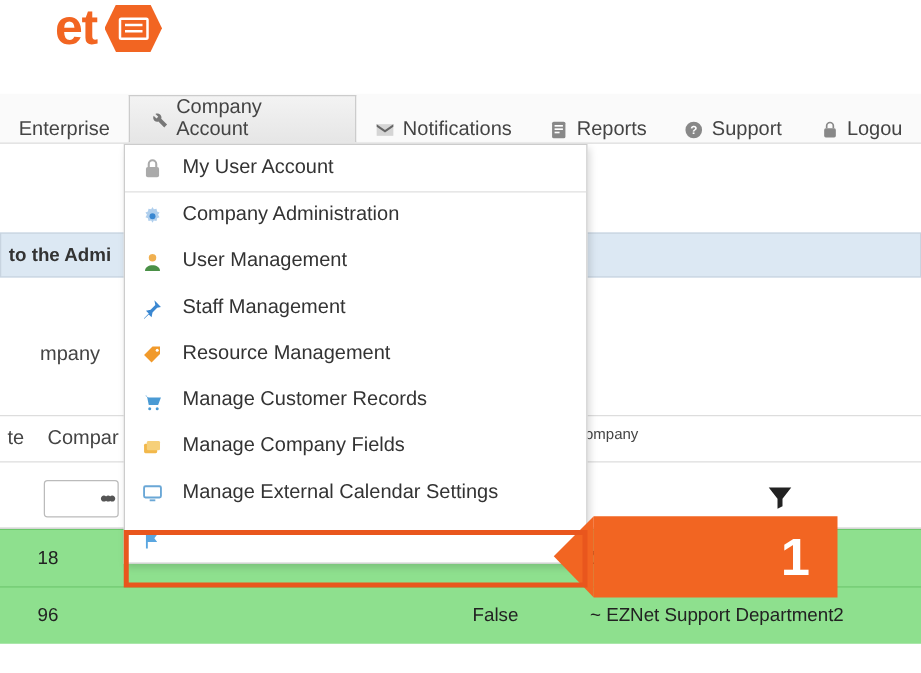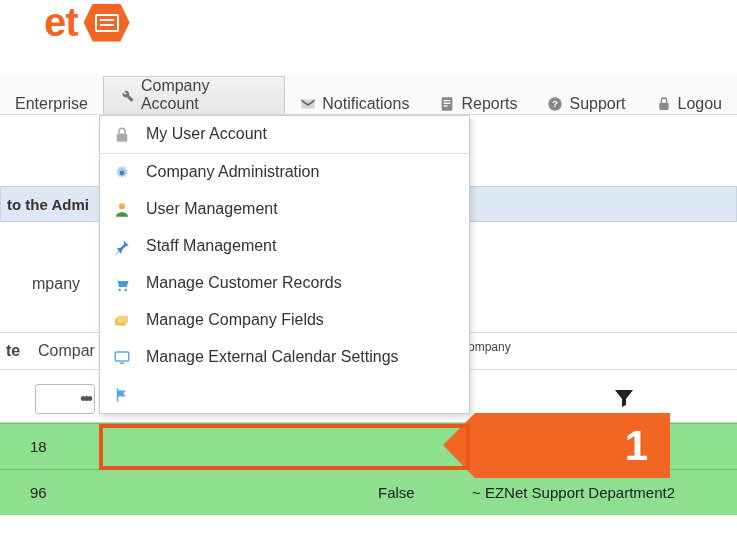--- a/index.html
+++ b/index.html
@@ -207,21 +207,21 @@
     display: flex;
     align-items: center;
     gap: 10px;
     border-top: 1px solid #ddd;
     border-bottom: 1px solid #ddd;
     height: 38px;
     padding-left: 6px;
     color: #444;
     font-size: 16px;
   }
-  .tbl-header .col1 { width: 22px; font-weight: bold; }
+  .tbl-header .col1 { width: 22px; }
   .tbl-col-company2 {
     position: absolute;
     top: 340px;
     left: 468px;
     font-size: 12px;
     color: #444;
     z-index: 1;
   }
   .filter-row {
     position: absolute;
@@ -424,20 +424,29 @@
     <span class="dd-icon">
       <svg viewBox="0 0 24 24">
           <path fill="#3a87d1" d="M14 3l7 7-4 1-5 5-1 5-3-3-5 5 0-1 5-5-3-3 5-1 5-5z"></path>
         </svg>
     </span>
     <span>Staff Management</span>
   </div>
   <div class="dd-item">
     <span class="dd-icon">
       <svg viewBox="0 0 24 24">
+          <path fill="#f19a2b" d="M3 12l9-9h8v8l-9 9z"></path>
+          <circle cx="17" cy="7" r="1.6" fill="#fff"></circle>
+        </svg>
+    </span>
+    <span>Resource Management</span>
+  </div>
+  <div class="dd-item">
+    <span class="dd-icon">
+      <svg viewBox="0 0 24 24">
           <path fill="#4a9ad4" d="M4 6h2l2 10h10l3-8H8"></path>
           <circle cx="9" cy="20" r="1.6" fill="#4a9ad4"></circle>
           <circle cx="17" cy="20" r="1.6" fill="#4a9ad4"></circle>
         </svg>
     </span>
     <span>Manage Customer Records</span>
   </div>
   <div class="dd-item">
     <span class="dd-icon">
       <svg viewBox="0 0 24 24">

